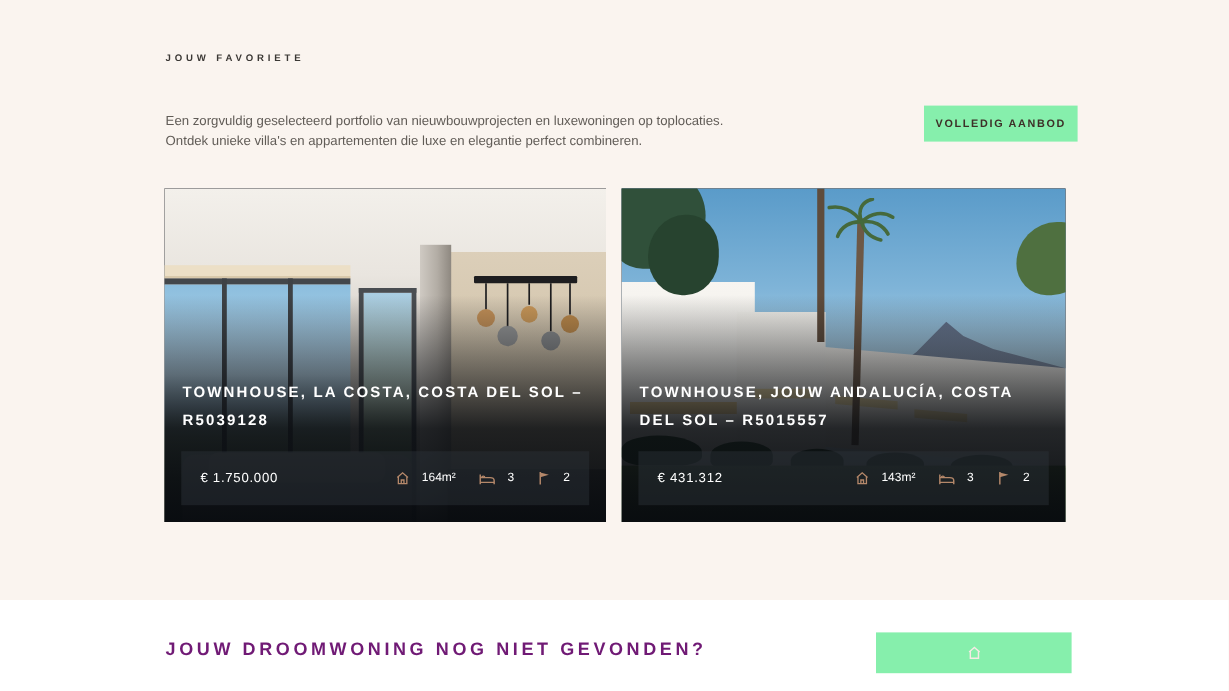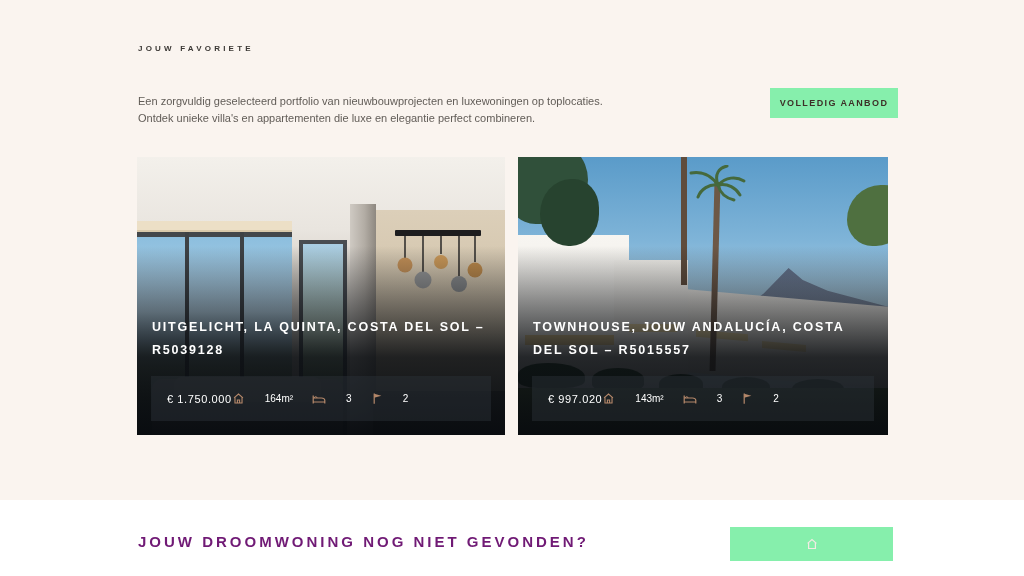--- a/index.html
+++ b/index.html
@@ -88,26 +88,26 @@
     background:linear-gradient(180deg, rgba(10,13,18,0) 32%, rgba(10,13,18,0.45) 52%, rgba(9,12,16,0.88) 72%, rgba(8,11,15,0.98) 100%);
   }
   .card-title {
     position:absolute; left:15px; right:14px; bottom:73px;
     color:#ffffff; font-size:12.5px; font-weight:bold;
     letter-spacing:1.8px; line-height:23px;
   }
   .card-footer {
     position:absolute; left:14px; right:14px; bottom:14px; height:45px;
     background:rgba(44,50,58,0.45);
-    display:flex; align-items:center; 
+    display:flex; align-items:center; justify-content:space-between;
     padding:0 16px;
   }
   .price { color:#fff; font-size:11px; letter-spacing:0.6px; }
   .stats { display:flex; align-items:center; gap:19px; }
-  .stat  { display:flex; align-items:center; gap:20px; color:#fff; font-size:10px; }
+  .stat  { display:flex; align-items:center; gap:10px; color:#fff; font-size:10px; }
   .stat svg { display:block; }
 
   
   .cta-section { position:absolute; left:0; top:500px; width:1024px; height:76px; background:#ffffff; }
   .cta-title {
     position:absolute; left:138px; top:533px;
     font-size:15px; font-weight:bold; letter-spacing:3px; color:#701a75;
   }
 </style>
 </head>
@@ -144,21 +144,21 @@
             <line x1="88" y1="12" x2="88" y2="38" stroke="#1d1d1f" stroke-width="1.4"></line>
             <circle cx="18" cy="41" r="7.5" fill="#c18a4e" opacity="0.9"></circle>
             <circle cx="36" cy="56" r="8.5" fill="#8a8d92" opacity="0.85"></circle>
             <circle cx="54" cy="38" r="7" fill="#c9924f" opacity="0.9"></circle>
             <circle cx="72" cy="60" r="8" fill="#7d8187" opacity="0.85"></circle>
             <circle cx="88" cy="46" r="7.5" fill="#b9823f" opacity="0.9"></circle>
           </svg>
         </div>
       </div>
       <div class="card-overlay"></div>
-      <div class="card-title">UITGELICHT, LA QUINTA, COSTA DEL SOL – R5039128</div>
+      <div class="card-title">TOWNHOUSE, LA COSTA, COSTA DEL SOL – R5039128</div>
       <div class="card-footer">
         <span class="price">€ 1.750.000</span>
         <div class="stats">
           <span class="stat">
             <span>
                 <svg width="13" height="13" viewBox="0 0 14 14" fill="none" stroke="#b5886a" stroke-width="1.2">
                   <path d="M2.2 6.4 7 2.2l4.8 4.2M3.2 5.8v6h7.6v-6"></path>
                   <path d="M5.8 11.8V8.6h2.4v3.2"></path>
                 </svg>
               </span>
@@ -215,21 +215,21 @@
         <div class="s2-hedge1"></div>
         <div class="s2-hedge2"></div>
         <div class="s2-hedge3"></div>
         <div class="s2-hedge4"></div>
         <div class="s2-hedge5"></div>
         <div class="s2-lawn"></div>
       </div>
       <div class="card-overlay"></div>
       <div class="card-title">TOWNHOUSE, JOUW ANDALUCÍA, COSTA DEL SOL – R5015557</div>
       <div class="card-footer">
-        <span class="price">€ 997.020</span>
+        <span class="price">€ 431.312</span>
         <div class="stats">
           <span class="stat">
             <span>
                 <svg width="13" height="13" viewBox="0 0 14 14" fill="none" stroke="#b5886a" stroke-width="1.2">
                   <path d="M2.2 6.4 7 2.2l4.8 4.2M3.2 5.8v6h7.6v-6"></path>
                   <path d="M5.8 11.8V8.6h2.4v3.2"></path>
                 </svg>
               </span>
             <span>143m²</span>
           </span>

